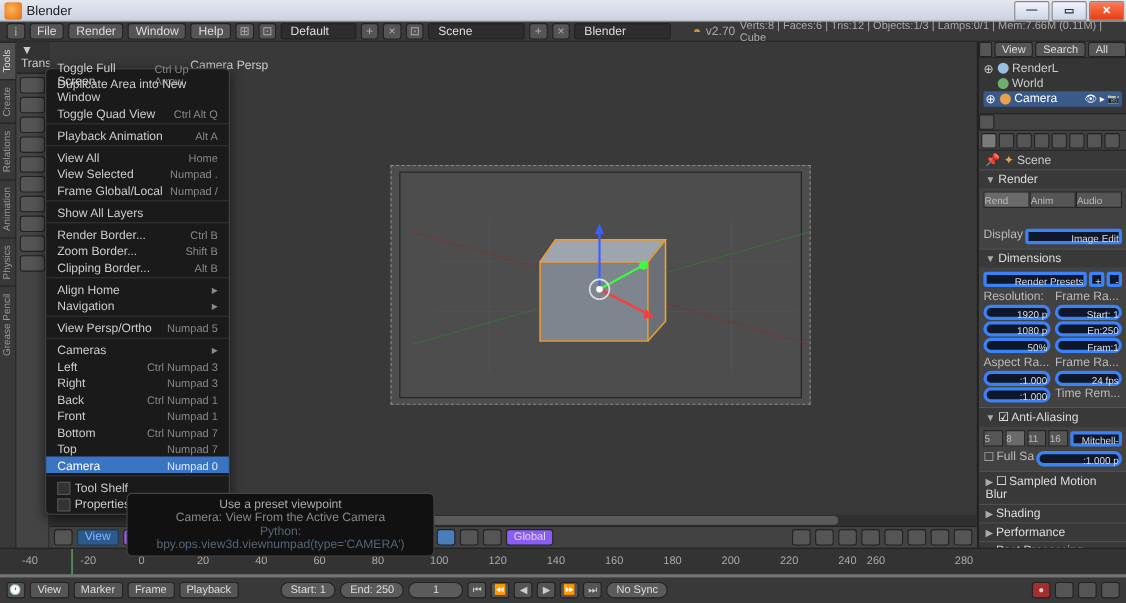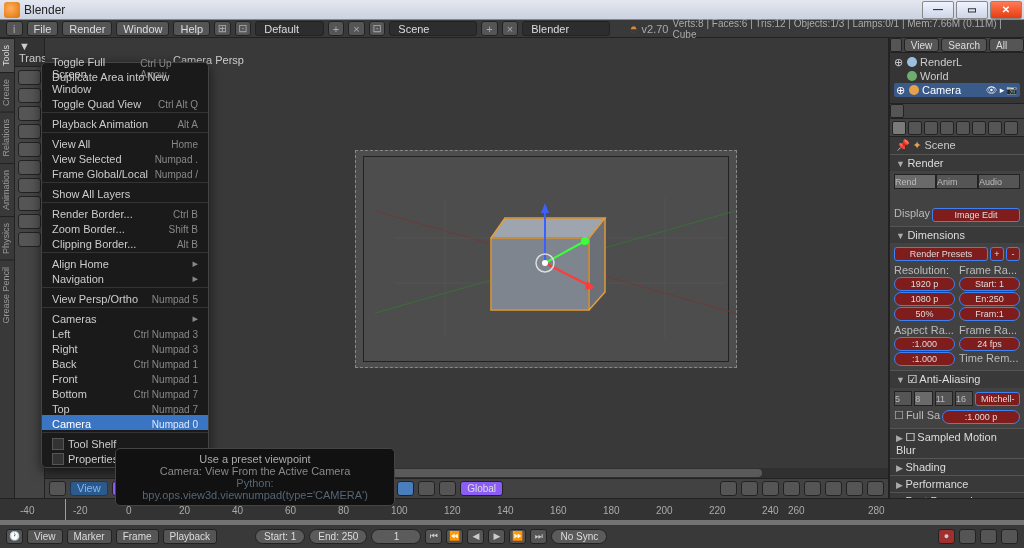--- a/index.html
+++ b/index.html
@@ -43,21 +43,21 @@
   .outliner .row{display:flex;align-items:center;height:14px;gap:3px;font-size:10px}
   .dot{width:10px;height:10px;border-radius:50%}
   .row.sel{background:#3a5a8a;color:#fff;border-radius:2px;padding:0 2px}
   .icnrow{height:18px;display:flex;align-items:center;gap:2px;padding:2px;border-bottom:1px solid #222;background:#424242}
   .picn{width:14px;height:14px;background:#555;border:1px solid #222;border-radius:2px}
   .panel{border-top:1px solid #555;background:#424242}
   .panel .pttl{padding:2px 6px;color:#ddd;font-size:11px;background:#393939}
   .panel .pttl::before{content:"▼ ";font-size:9px;color:#aaa}
   .panel.closed .pttl::before{content:"▶ "}
   .panel .pbody{padding:3px 4px;font-size:10px;color:#bbb}
-  .numfield{background:#7f1d1d;border:1px solid #3b82f6;border-radius:8px;height:14px;line-height:13px;text-align:center;color:#ddd;font-size:9px;margin:1px 0}
+  .numfield{background:#0f172a;border:3px solid #3b82f6;border-radius:8px;height:14px;line-height:13px;text-align:right;color:#ddd;font-size:9px;margin:1px 0}
   .tabs{display:flex}
   .tab{flex:1;background:#555;border:1px solid #222;font-size:9px;height:15px;line-height:14px}
   .tab.active{background:#6a6a6a}
   .chk{color:#fff;font-size:11px;margin-right:2px}
   
   .vhdr{position:absolute;left:0;right:0;bottom:0;height:20px;background:#424242;border-top:1px solid #222;display:flex;align-items:center;gap:4px;padding:0 4px}
   .vhdr .btn{background:#8b5cf6;border:1px solid #222;border-radius:3px;padding:0 6px;height:15px;line-height:14px;color:#ddd;font-size:10px}
   .vhdr .icn{width:17px;height:15px;background:#555;border:1px solid #222;border-radius:3px}
   .vhdr .viewmenu{color:#7eb6ff;background:#2d5a8c;border:1px solid #1a3a5c;border-radius:3px;padding:0 6px;height:15px;line-height:13px}
   
@@ -67,21 +67,21 @@
   .menu .mi.hover{background:#3a75c4;color:#fff}
   .menu .mi.hover .sc{color:#e0eaff}
   .menu .sep{height:1px;background:#333;margin:2px 0}
   .menu .sub::after{content:"▸";margin-left:auto;color:#888}
   .menu .chkicon{width:12px;height:12px;margin-right:4px;border:1px solid #555;background:#333}
   .tooltip{position:absolute;left:115px;top:448px;width:280px;background:#111;border:1px solid #444;border-radius:5px;padding:4px 8px;z-index:101;color:#888;font-size:10px;text-align:center}
   .tooltip .b{color:#aaa}
   .tooltip .py{color:#567}
   
   .timeline{position:absolute;left:0;right:0;bottom:0;height:50px;background:#393939;border-top:1px solid #222}
-  .ruler{height:26px;background:#333;border-bottom:5px solid #737373;position:relative;overflow:hidden}
+  .ruler{height:26px;background:#333;border-bottom:3px solid #737373;position:relative;overflow:hidden}
   .tlabel{position:absolute;top:6px;font-size:10px;color:#aaa}
   .thdr{height:22px;display:flex;align-items:center;gap:4px;padding:0 6px}
   .thdr .btn{background:#555;border:1px solid #222;border-radius:3px;padding:0 6px;height:15px;line-height:14px;color:#ddd;font-size:10px}
   .thdr .nf{background:#5b5b5b;border:1px solid #222;border-radius:8px;height:15px;line-height:14px;padding:0 8px;color:#ddd;font-size:10px}
   .thdr .icn{width:17px;height:15px;background:#555;border:1px solid #222;border-radius:3px;display:inline-flex;align-items:center;justify-content:center;font-size:9px}
   .sbar{position:absolute;left:0;right:0;height:10px;background:#303030}
   .sbar .thumb{position:absolute;top:1px;height:8px;background:#5a5a5a;border-radius:4px}
 </style>
 </head>
 <body>

